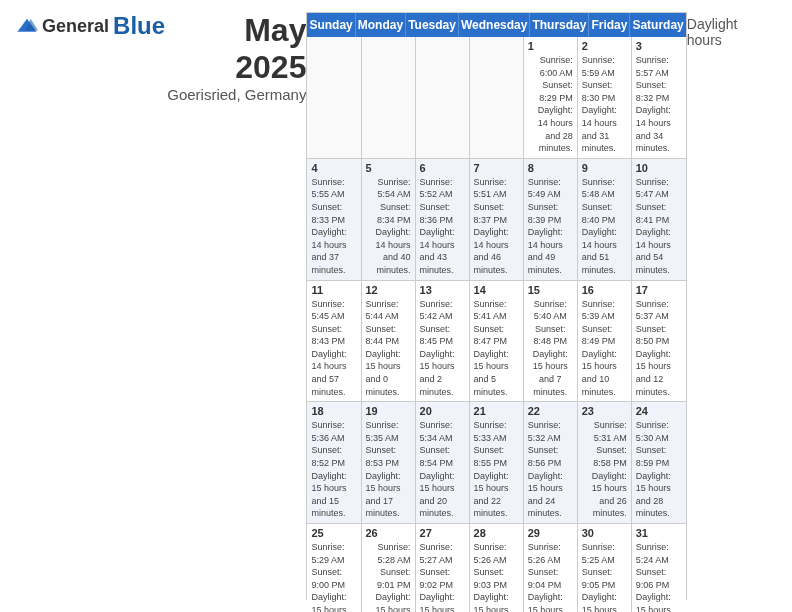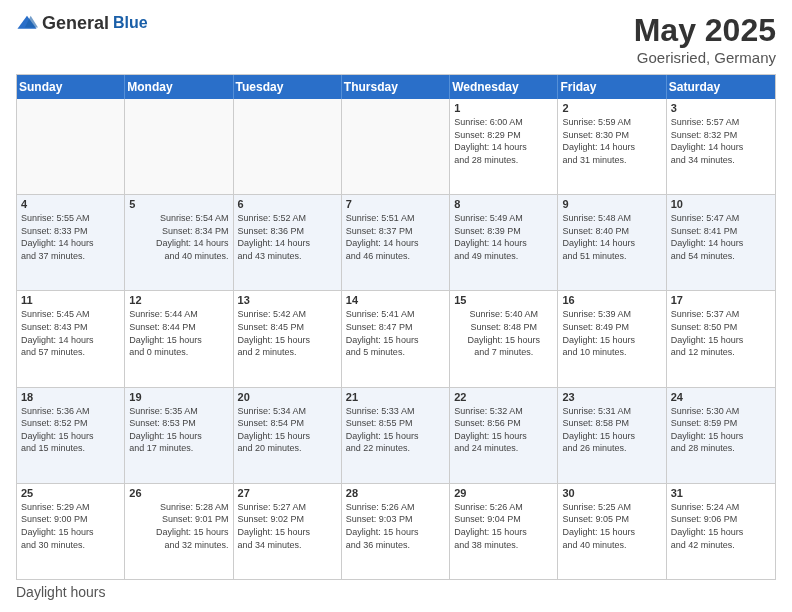--- a/index.html
+++ b/index.html
@@ -8,40 +8,40 @@
       height: 612px;
       font-family: Arial, sans-serif;
       background: #fff;
       overflow: hidden;
     }
     .page {
       width: 792px;
       height: 612px;
       padding: 12px 16px;
       display: flex;
-      flex-direction: column;
+      flex-direction: row;
     }
     .header {
       display: flex;
       justify-content: space-between;
       align-items: flex-start;
       margin-bottom: 8px;
     }
     .logo {
       display: flex;
       align-items: center;
       gap: 4px;
     }
     .logo-text-general {
       font-size: 18px;
       font-weight: bold;
       color: #333;
     }
     .logo-text-blue {
-      font-size: 16px;
+      font-size: 24px;
       font-weight: bold;
       color: #1a5fa8;
     }
     .logo-icon {
       width: 22px;
       height: 22px;
     }
     .title-block {
       text-align: right;
     }
@@ -130,34 +130,34 @@
       <div class="main-title">May 2025</div>
       <div class="subtitle">Goerisried, Germany</div>
     </div>
   </div>
 
   <div class="calendar">
     <div class="cal-header-row" id="cal-header">
         <div class="cal-header-cell">Sunday</div>
         <div class="cal-header-cell">Monday</div>
         <div class="cal-header-cell">Tuesday</div>
+        <div class="cal-header-cell">Wednesday</div>
         <div class="cal-header-cell">Thursday</div>
-        <div class="cal-header-cell">Wednesday</div>
         <div class="cal-header-cell">Friday</div>
         <div class="cal-header-cell">Saturday</div>
       </div>
     <div class="cal-body" id="cal-body">
         <div class="cal-week">
           <div class="cal-cell empty"></div>
           <div class="cal-cell empty"></div>
           <div class="cal-cell empty"></div>
           <div class="cal-cell empty"></div>
           <div class="cal-cell">
             <div class="day-num">1</div>
-            <div class="day-info" style="white-space: pre-line;">Sunrise: 6:00 AM
+            <div class="day-info" style="white-space: pre-line; text-align: right;">Sunrise: 6:00 AM
 Sunset: 8:29 PM
 Daylight: 14 hours
 and 28 minutes.</div>
           </div>
           <div class="cal-cell">
             <div class="day-num">2</div>
             <div class="day-info" style="white-space: pre-line;">Sunrise: 5:59 AM
 Sunset: 8:30 PM
 Daylight: 14 hours
 and 31 minutes.</div>
@@ -303,21 +303,21 @@
           </div>
           <div class="cal-cell alt">
             <div class="day-num">22</div>
             <div class="day-info" style="white-space: pre-line;">Sunrise: 5:32 AM
 Sunset: 8:56 PM
 Daylight: 15 hours
 and 24 minutes.</div>
           </div>
           <div class="cal-cell alt">
             <div class="day-num">23</div>
-            <div class="day-info" style="white-space: pre-line;">Sunrise: 5:31 AM
+            <div class="day-info" style="white-space: pre-line; text-align: right;">Sunrise: 5:31 AM
 Sunset: 8:58 PM
 Daylight: 15 hours
 and 26 minutes.</div>
           </div>
           <div class="cal-cell alt">
             <div class="day-num">24</div>
             <div class="day-info" style="white-space: pre-line;">Sunrise: 5:30 AM
 Sunset: 8:59 PM
 Daylight: 15 hours
 and 28 minutes.</div>

